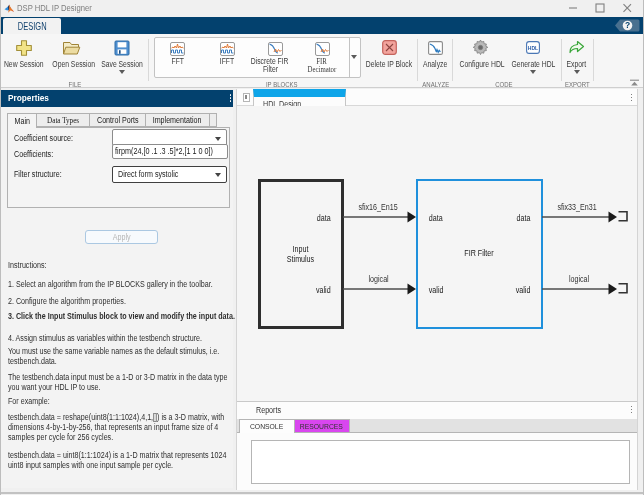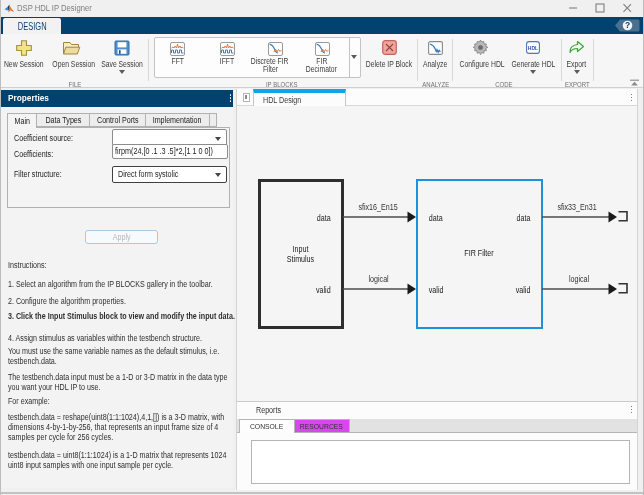--- a/index.html
+++ b/index.html
@@ -90,21 +90,21 @@
   <path d="M1.5 2 Q5 3 6.5 7 T10 11" fill="none" stroke="#3f7fbf" stroke-width="1.1"></path>
   <path d="M6 10 l1.5-3 1.5 3 1.5-2.5 1.5 2 1.5-1.5" fill="none" stroke="#e07b39" stroke-width="1"></path>
 </svg>
 <div class="lbl" style="left:240px;top:56.5px;width:60px;line-height:8.8px;"><span>Discrete FIR</span><br><span>Filter</span></div>
 
 <svg class="abs" style="left:315px;top:41.5px;" width="15" height="14" viewBox="0 0 15 14">
   <rect x="0.5" y="0.5" width="14" height="13" rx="1.5" fill="#fff" stroke="#9a9a9a"></rect>
   <path d="M1.5 2 Q5 3 6.5 7 T10 11" fill="none" stroke="#3f7fbf" stroke-width="1.1"></path>
   <path d="M6 10 l1.5-3 1.5 3 1.5-2.5 1.5 2 1.5-1.5" fill="none" stroke="#e07b39" stroke-width="1"></path>
 </svg>
-<div class="lbl" style="left:291.5px;top:56.5px;width:60px;line-height:8.8px;"><span>FIR</span><br><span>Decimator</span></div>
+<div class="lbl" style="left:291.5px;top:56.5px;width:60px;line-height:8.8px;font-family:Liberation Serif, serif;"><span>FIR</span><br><span>Decimator</span></div>
 <div class="cap" style="left:252px;top:80px;width:60px;"><span>IP BLOCKS</span></div>
 
 <svg class="abs" style="left:382px;top:40px;" width="15" height="15" viewBox="0 0 15 15">
   <rect x="0.7" y="0.7" width="13.6" height="13.6" rx="2.5" fill="#f2a39c" stroke="#c4635c" stroke-width="1.2"></rect>
   <path d="M4 4 L11 11 M11 4 L4 11" stroke="#8c4440" stroke-width="1.1"></path>
 </svg>
 <div class="lbl" style="left:359px;top:60px;width:60px;"><span>Delete IP Block</span></div>
 <div class="sep" style="left:417px;"></div>
 
 <svg class="abs" style="left:428px;top:40.5px;" width="15" height="14" viewBox="0 0 15 14">
@@ -146,21 +146,21 @@
 <div class="abs" style="left:0;top:90px;width:233px;height:398px;background:#f3f3f3;"></div>
 <div class="abs" style="left:0;top:90px;width:233px;height:16.5px;background:#03416e;"></div>
 <div class="abs" style="left:8px;top:90px;height:16.5px;line-height:16.5px;font-size:9.5px;font-weight:bold;color:#fff;"><span class="t" style="transform:scaleX(.87);">Properties</span></div>
 <div class="abs vd" style="left:229.5px;top:94px;">
     <i style="background:#fff;"></i>
     <i style="background:#fff;"></i>
     <i style="background:#fff;"></i>
   </div>
 
 <div class="ptab" style="left:7px;top:112.5px;width:30px;height:15.5px;background:#f4f4f4;border-bottom:none;border-left:1px solid #b1b1b1;line-height:15px;z-index:2;"><span>Main</span></div>
-<div class="ptab" style="left:37px;width:53px;"><span>Data Types</span></div>
+<div class="ptab" style="left:37px;width:53px;font-family:Liberation Serif, serif;"><span>Data Types</span></div>
 <div class="ptab" style="left:90px;width:56px;"><span>Control Ports</span></div>
 <div class="ptab" style="left:146px;width:64px;"><span>Implementation</span></div>
 <div class="ptab" style="left:210px;width:7px;"></div>
 
 <div class="abs" style="left:7px;top:127px;width:223px;height:81px;background:#f4f4f4;border:1px solid #b1b1b1;"></div>
 
 <div class="abs" style="left:13.5px;top:134px;font-size:8.5px;line-height:9px;color:#1a1a1a;z-index:2;"><span class="t">Coefficient source:</span></div>
 <div class="abs" style="left:112px;top:129px;width:115px;height:16.5px;background:#fff;border:1px solid #8c8c8c;border-radius:2px;z-index:2;">
   <div class="dda" style="right:5px;top:6.5px;border-top-color:#444;"></div>
 </div>
@@ -187,21 +187,21 @@
   <div class="abs" style="top:396px;"><span class="t">For example:</span></div>
   <div class="abs" style="top:409.9px;margin-top:40px;"><span class="t">testbench.data = uint8(1:1:1024) is a 1-D matrix that represents 1024</span><br><span class="t">uint8 input samples with one input sample per cycle.</span></div>
   <div class="abs" style="top:412px;"><span class="t">testbench.data = reshape(uint8(1:1:1024),4,1,[]) is a 3-D matrix, with</span><br><span class="t">dimensions 4-by-1-by-256, that represents an input frame size of 4</span><br><span class="t">samples per cycle for 256 cycles.</span></div>
 </div>
 
 <div class="abs" style="left:236px;top:89px;width:402px;height:401px;background:#fcfcfc;border-left:1px solid #d4d4d4;border-right:1px solid #d4d4d4;"></div>
 
 <div class="abs" style="left:237px;top:89px;width:400px;height:17px;background:#fcfcfc;border-bottom:1px solid #d8d8d8;"></div>
 <div class="abs" style="left:242.5px;top:92.5px;width:7px;height:9.5px;background:#fff;border:1px solid #b5b5b5;"></div>
 <div class="abs" style="left:245.2px;top:95px;width:1.6px;height:4.2px;background:#888;"></div>
-<div class="abs" style="left:252.5px;top:89px;width:93px;height:17.5px;background:#fcfcfc;border:1px solid #c6c6c6;border-top:4px solid #0ea5e9;border-bottom:none;font-size:8.5px;color:#3a3a3a;line-height:15.5px;padding-left:9.5px;"><span class="t">HDL Design</span></div>
+<div class="abs" style="left:252.5px;top:89px;width:93px;height:17.5px;background:#fcfcfc;border:1px solid #c6c6c6;border-top:8px solid #0ea5e9;border-bottom:none;font-size:8.5px;color:#3a3a3a;line-height:15.5px;padding-left:9.5px;"><span class="t">HDL Design</span></div>
 <div class="abs vd" style="left:630.5px;top:93.5px;">
     <i style="background:#555;"></i>
     <i style="background:#555;"></i>
     <i style="background:#555;"></i>
   </div>
 
 <svg class="abs" style="left:237px;top:106px;" width="400" height="295" viewBox="0 0 400 295">
   <rect x="0" y="0" width="400" height="295" fill="#f5f5f5"></rect>
   <rect x="22.5" y="74.5" width="83" height="147" fill="#f5f5f5" stroke="#2e2e2e" stroke-width="3"></rect>
   <g font-size="8.5" fill="#1a1a1a" font-family="Liberation Sans">

